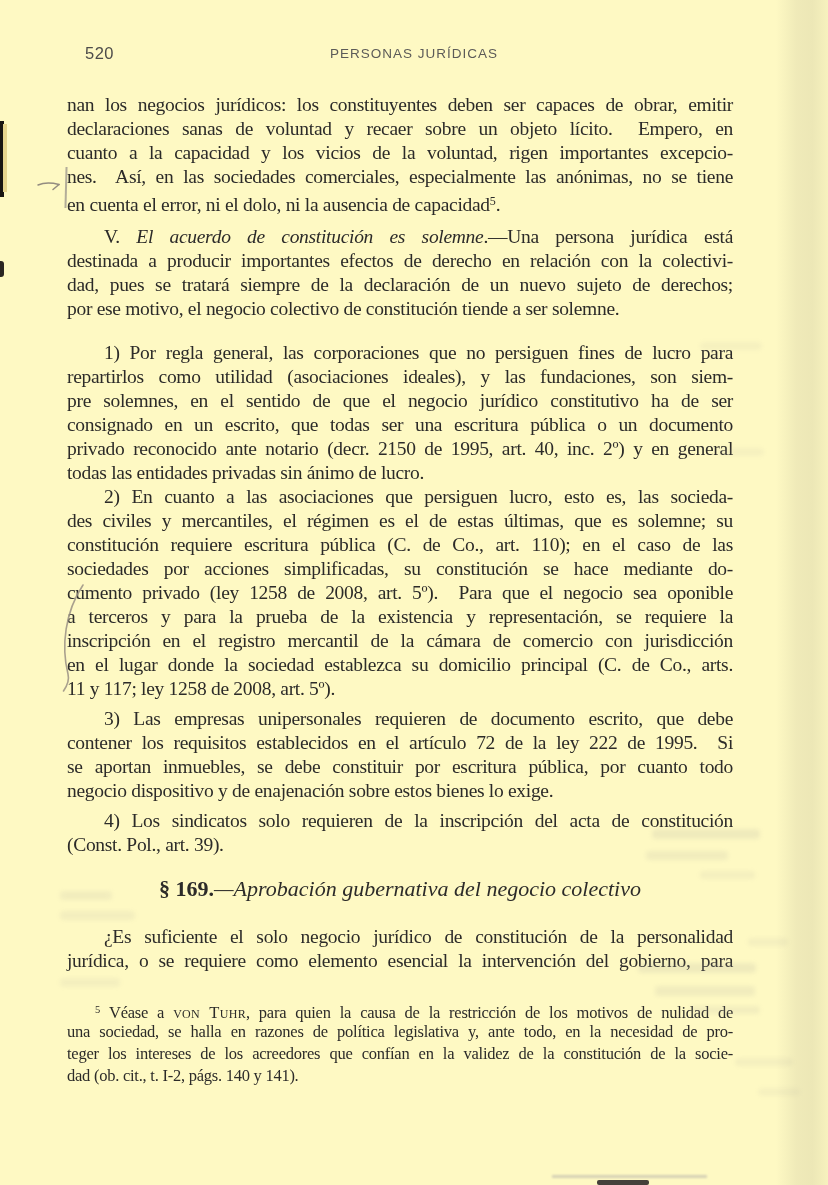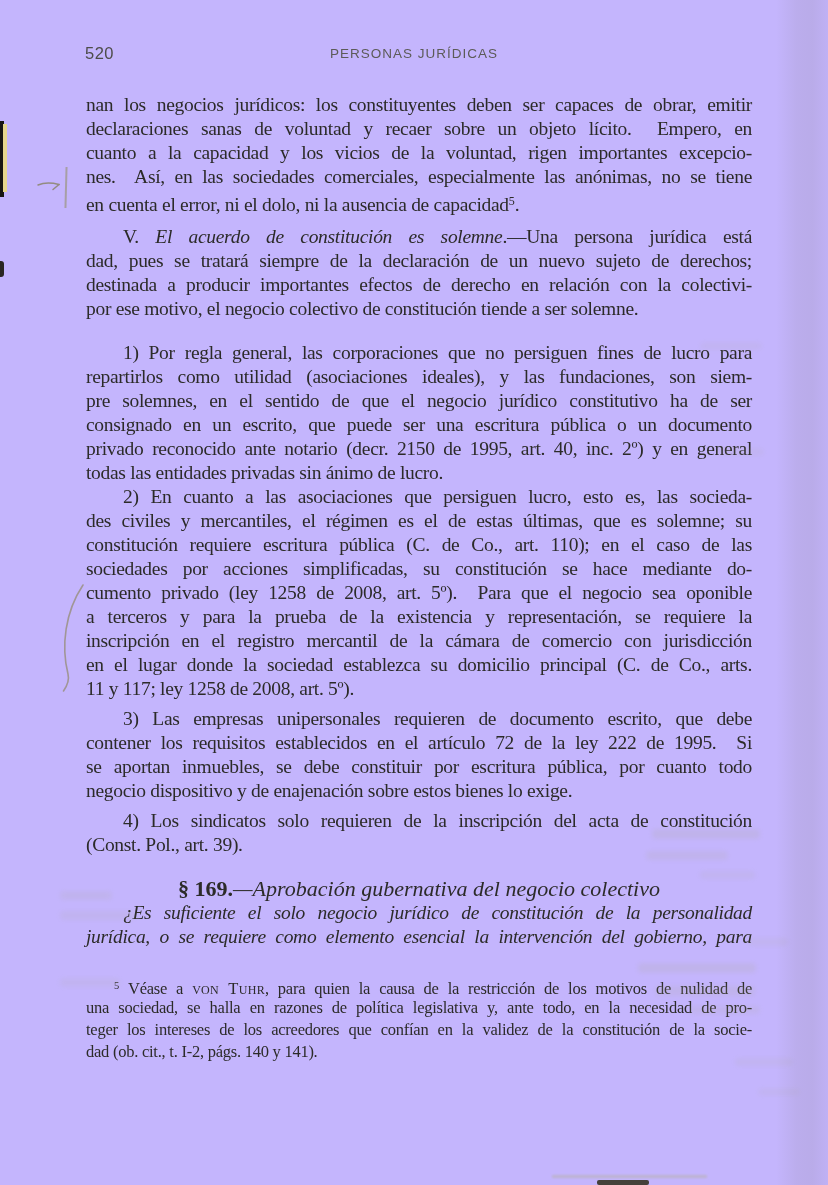--- a/index.html
+++ b/index.html
@@ -1,20 +1,20 @@
 <!DOCTYPE html>
 <html><head>
 <meta charset="utf-8">
 <style>
   html,body{margin:0;padding:0;background:#d9d6d0;}
   .page{
     position:relative;
     width:828px;height:1185px;
     margin:0 auto;
-    background:#c4b5fd;
+    background:#fef9c3;
     overflow:hidden;
     font-family:"Liberation Serif", serif;
     color:#2c2b29;
   }
   
   .scan-shadow-right{
     position:absolute;top:0;right:0;width:52px;height:1185px;
     background:linear-gradient(90deg, rgba(110,102,90,0) 0%, rgba(110,102,90,0.10) 40%, rgba(110,102,90,0.12) 70%, rgba(110,102,90,0.05) 100%);
     pointer-events:none;
   }
@@ -23,21 +23,21 @@
     position:absolute;left:85px;top:0;
     font-family:"Liberation Sans", sans-serif;
     font-size:16.5px;color:#4d4c4a;letter-spacing:.5px;
   }
   .running-header{
     position:absolute;left:0;top:2px;width:828px;text-align:center;
     font-family:"Liberation Sans", sans-serif;
     font-size:13.5px;color:#5c5b58;letter-spacing:1px;
   }
   .text-col{
-    position:absolute;left:86px;top:93px;width:666px;
+    position:absolute;left:67px;top:93px;width:666px;
   }
   .line{
     white-space:nowrap;
     text-align:justify;
     text-align-last:justify;
     height:24px;line-height:24px;
     font-size:19.5px;letter-spacing:-0.3px;
   }
   .last{text-align-last:left;}
   .ind{padding-left:37px;}
@@ -45,21 +45,21 @@
   .mt-v{margin-top:12px;}
   .mt-n1{margin-top:20px;}
   .mt-n2{margin-top:0;}
   .mt-n3{margin-top:6px;}
   .mt-n4{margin-top:6px;}
   .sect{
     margin-top:20px;
     text-align:center;text-align-last:center;
     height:24px;line-height:24px;font-size:22px;
   }
-  .mt-q{font-style:italic;}
+  .mt-q{margin-top:24px;}
   .mt-var{margin-top:2px;}
   .b{font-weight:bold;}
   .it{font-style:italic;}
   .sc{font-variant:small-caps;letter-spacing:.3px;}
   .sup{font-size:12px;vertical-align:6px;letter-spacing:0;}
   .footnote{
     margin-top:26px;
   }
   .footnote .line{
     height:22px;line-height:22px;font-size:16.5px;letter-spacing:-0.25px;
@@ -94,30 +94,30 @@
     <div class="para">
       <div class="line">nan los negocios jurídicos: los constituyentes deben ser capaces de obrar, emitir</div>
       <div class="line">declaraciones sanas de voluntad y recaer sobre un objeto lícito.&nbsp; Empero, en</div>
       <div class="line">cuanto a la capacidad y los vicios de la voluntad, rigen importantes excepcio-</div>
       <div class="line">nes.&nbsp; Así, en las sociedades comerciales, especialmente las anónimas, no se tiene</div>
       <div class="line last"><span>en cuenta el error, ni el dolo, ni la ausencia de capacidad</span><span class="sup">5</span><span>.</span></div>
     </div>
 
     <div class="para mt-v">
       <div class="line ind"><span>V. </span><span class="it">El acuerdo de constitución es solemne</span><span>.—Una persona jurídica está</span></div>
+      <div class="line">destinada a producir importantes efectos de derecho en relación con la colectivi-</div>
       <div class="line">dad, pues se tratará siempre de la declaración de un nuevo sujeto de derechos;</div>
-      <div class="line">destinada a producir importantes efectos de derecho en relación con la colectivi-</div>
       <div class="line last">por ese motivo, el negocio colectivo de constitución tiende a ser solemne.</div>
     </div>
 
     <div class="para mt-n1">
       <div class="line ind">1) Por regla general, las corporaciones que no persiguen fines de lucro para</div>
       <div class="line">repartirlos como utilidad (asociaciones ideales), y las fundaciones, son siem-</div>
       <div class="line">pre solemnes, en el sentido de que el negocio jurídico constitutivo ha de ser</div>
-      <div class="line">consignado en un escrito, que puede ser una escritura pública o un documento</div>
+      <div class="line">consignado en un escrito, que todas ser una escritura pública o un documento</div>
       <div class="line">privado reconocido ante notario (decr. 2150 de 1995, art. 40, inc. 2º) y en general</div>
       <div class="line last">todas las entidades privadas sin ánimo de lucro.</div>
     </div>
 
     <div class="para mt-n2">
       <div class="line ind">2) En cuanto a las asociaciones que persiguen lucro, esto es, las socieda-</div>
       <div class="line">des civiles y mercantiles, el régimen es el de estas últimas, que es solemne; su</div>
       <div class="line">constitución requiere escritura pública (C. de Co., art. 110); en el caso de las</div>
       <div class="line">sociedades por acciones simplificadas, su constitución se hace mediante do-</div>
       <div class="line">cumento privado (ley 1258 de 2008, art. 5º).&nbsp; Para que el negocio sea oponible</div>

